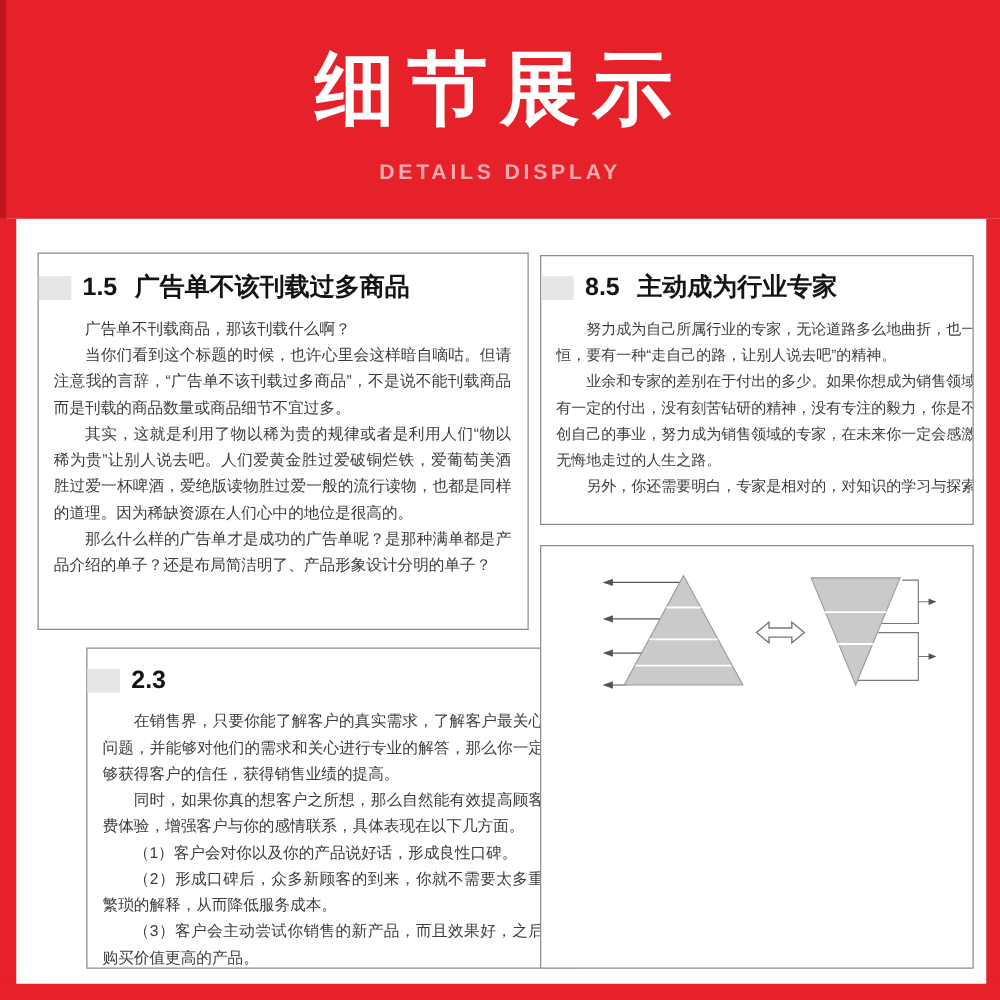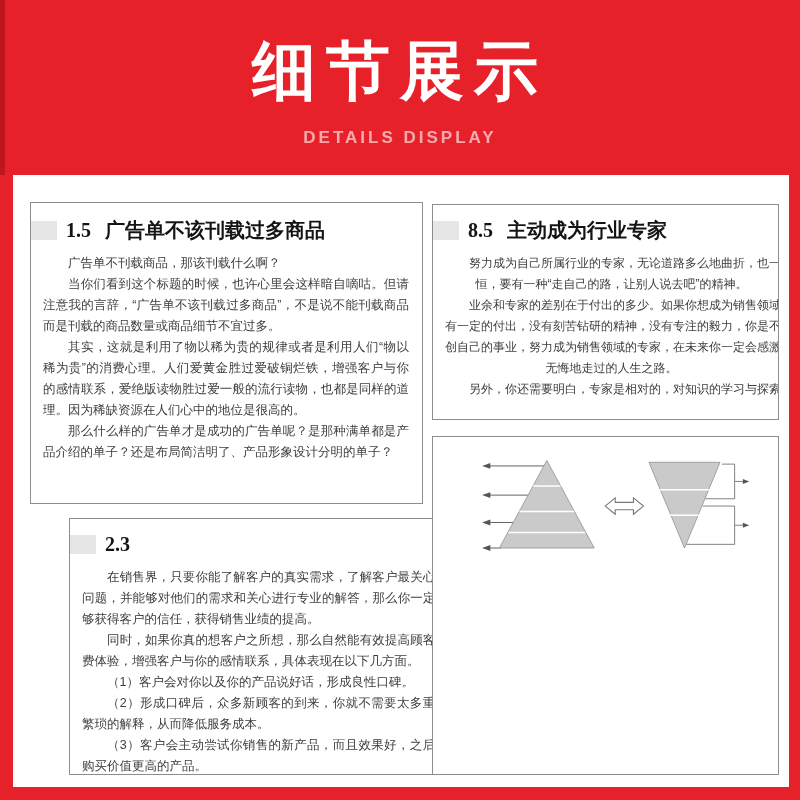--- a/index.html
+++ b/index.html
@@ -13,26 +13,26 @@
   .banner-subtitle{margin-top:24px;font-size:17px;font-weight:bold;color:rgba(255,255,255,0.62);letter-spacing:3px;}
   .side-band{position:absolute;top:175px;height:625px;background:#e62129;}
   .side-band.left{left:0;width:13px;}
   .side-band.right{right:0;width:11px;}
   .bottom-band{position:absolute;left:0;top:787px;width:800px;height:13px;background:#e62129;}
 
   
   .box{position:absolute;background:#fff;border:1px solid #8d8d8d;box-sizing:border-box;color:#3d3d3d;}
   .box-a{left:30px;top:202px;width:393px;height:302px;padding:16px 11px 0 0;}
   .box-b{left:30px;top:518px;width:393px;height:257px;padding:14px 11px 0 0;margin-left:39px;}
-  .box-c{left:432px;top:204px;width:347px;height:216px;padding:14px 0 0 0;overflow:hidden;text-align:center;}
+  .box-c{left:432px;top:204px;width:347px;height:216px;padding:14px 0 0 0;overflow:hidden;}
   .box-d{left:432px;top:436px;width:347px;height:339px;padding:10px 0 0 0;overflow:hidden;}
 
   .sec-header{display:flex;align-items:center;font-weight:bold;color:#141414;font-size:20px;line-height:22px;margin-bottom:12px;white-space:nowrap;}
   .marker{display:inline-block;width:26px;height:19px;background:#e7e6e6;margin-right:9px;flex:0 0 auto;}
-  .sec-num{margin-right:14px;font-family:Liberation Serif, serif;}
+  .sec-num{margin-right:14px;}
 
   .body{padding:0 2px 0 12px;font-size:12.5px;line-height:21px;text-align:justify;}
   .body p{margin:0;text-indent:2em;}
 
   .clip-lines{padding-left:12px;font-size:12px;line-height:21px;}
   .clip-lines .ln{white-space:nowrap;}
   .clip-lines .ind{text-indent:2em;}
   .shift-left{padding-left:0;}
   .shift-left .ln{margin-left:-9px;line-height:20px;}
 
@@ -57,21 +57,21 @@
 
   <section class="box box-a">
     <div class="sec-header">
       <span class="marker"></span>
       <span class="sec-num">1.5</span>
       <span class="sec-title">广告单不该刊载过多商品</span>
     </div>
     <div class="body">
       <p>广告单不刊载商品，那该刊载什么啊？</p>
       <p>当你们看到这个标题的时候，也许心里会这样暗自嘀咕。但请注意我的言辞，“广告单不该刊载过多商品”，不是说不能刊载商品而是刊载的商品数量或商品细节不宜过多。</p>
-      <p>其实，这就是利用了物以稀为贵的规律或者是利用人们“物以稀为贵”的消费心理。人们爱黄金胜过爱破铜烂铁，增强客户与你的感情联系，爱绝版读物胜过爱一般的流行读物，也都是同样的道理。因为稀缺资源在人们心中的地位是很高的。</p>
+      <p>其实，这就是利用了物以稀为贵的规律或者是利用人们“物以稀为贵”让别人说去吧。人们爱黄金胜过爱破铜烂铁，爱葡萄美酒胜过爱一杯啤酒，爱绝版读物胜过爱一般的流行读物，也都是同样的道理。因为稀缺资源在人们心中的地位是很高的。</p>
       <p>那么什么样的广告单才是成功的广告单呢？是那种满单都是产品介绍的单子？还是布局简洁明了、产品形象设计分明的单子？</p>
     </div>
   </section>
 
   <section class="box box-b">
     <div class="sec-header">
       <span class="marker"></span>
       <span class="sec-num">2.3</span>
     </div>
     <div class="body">

